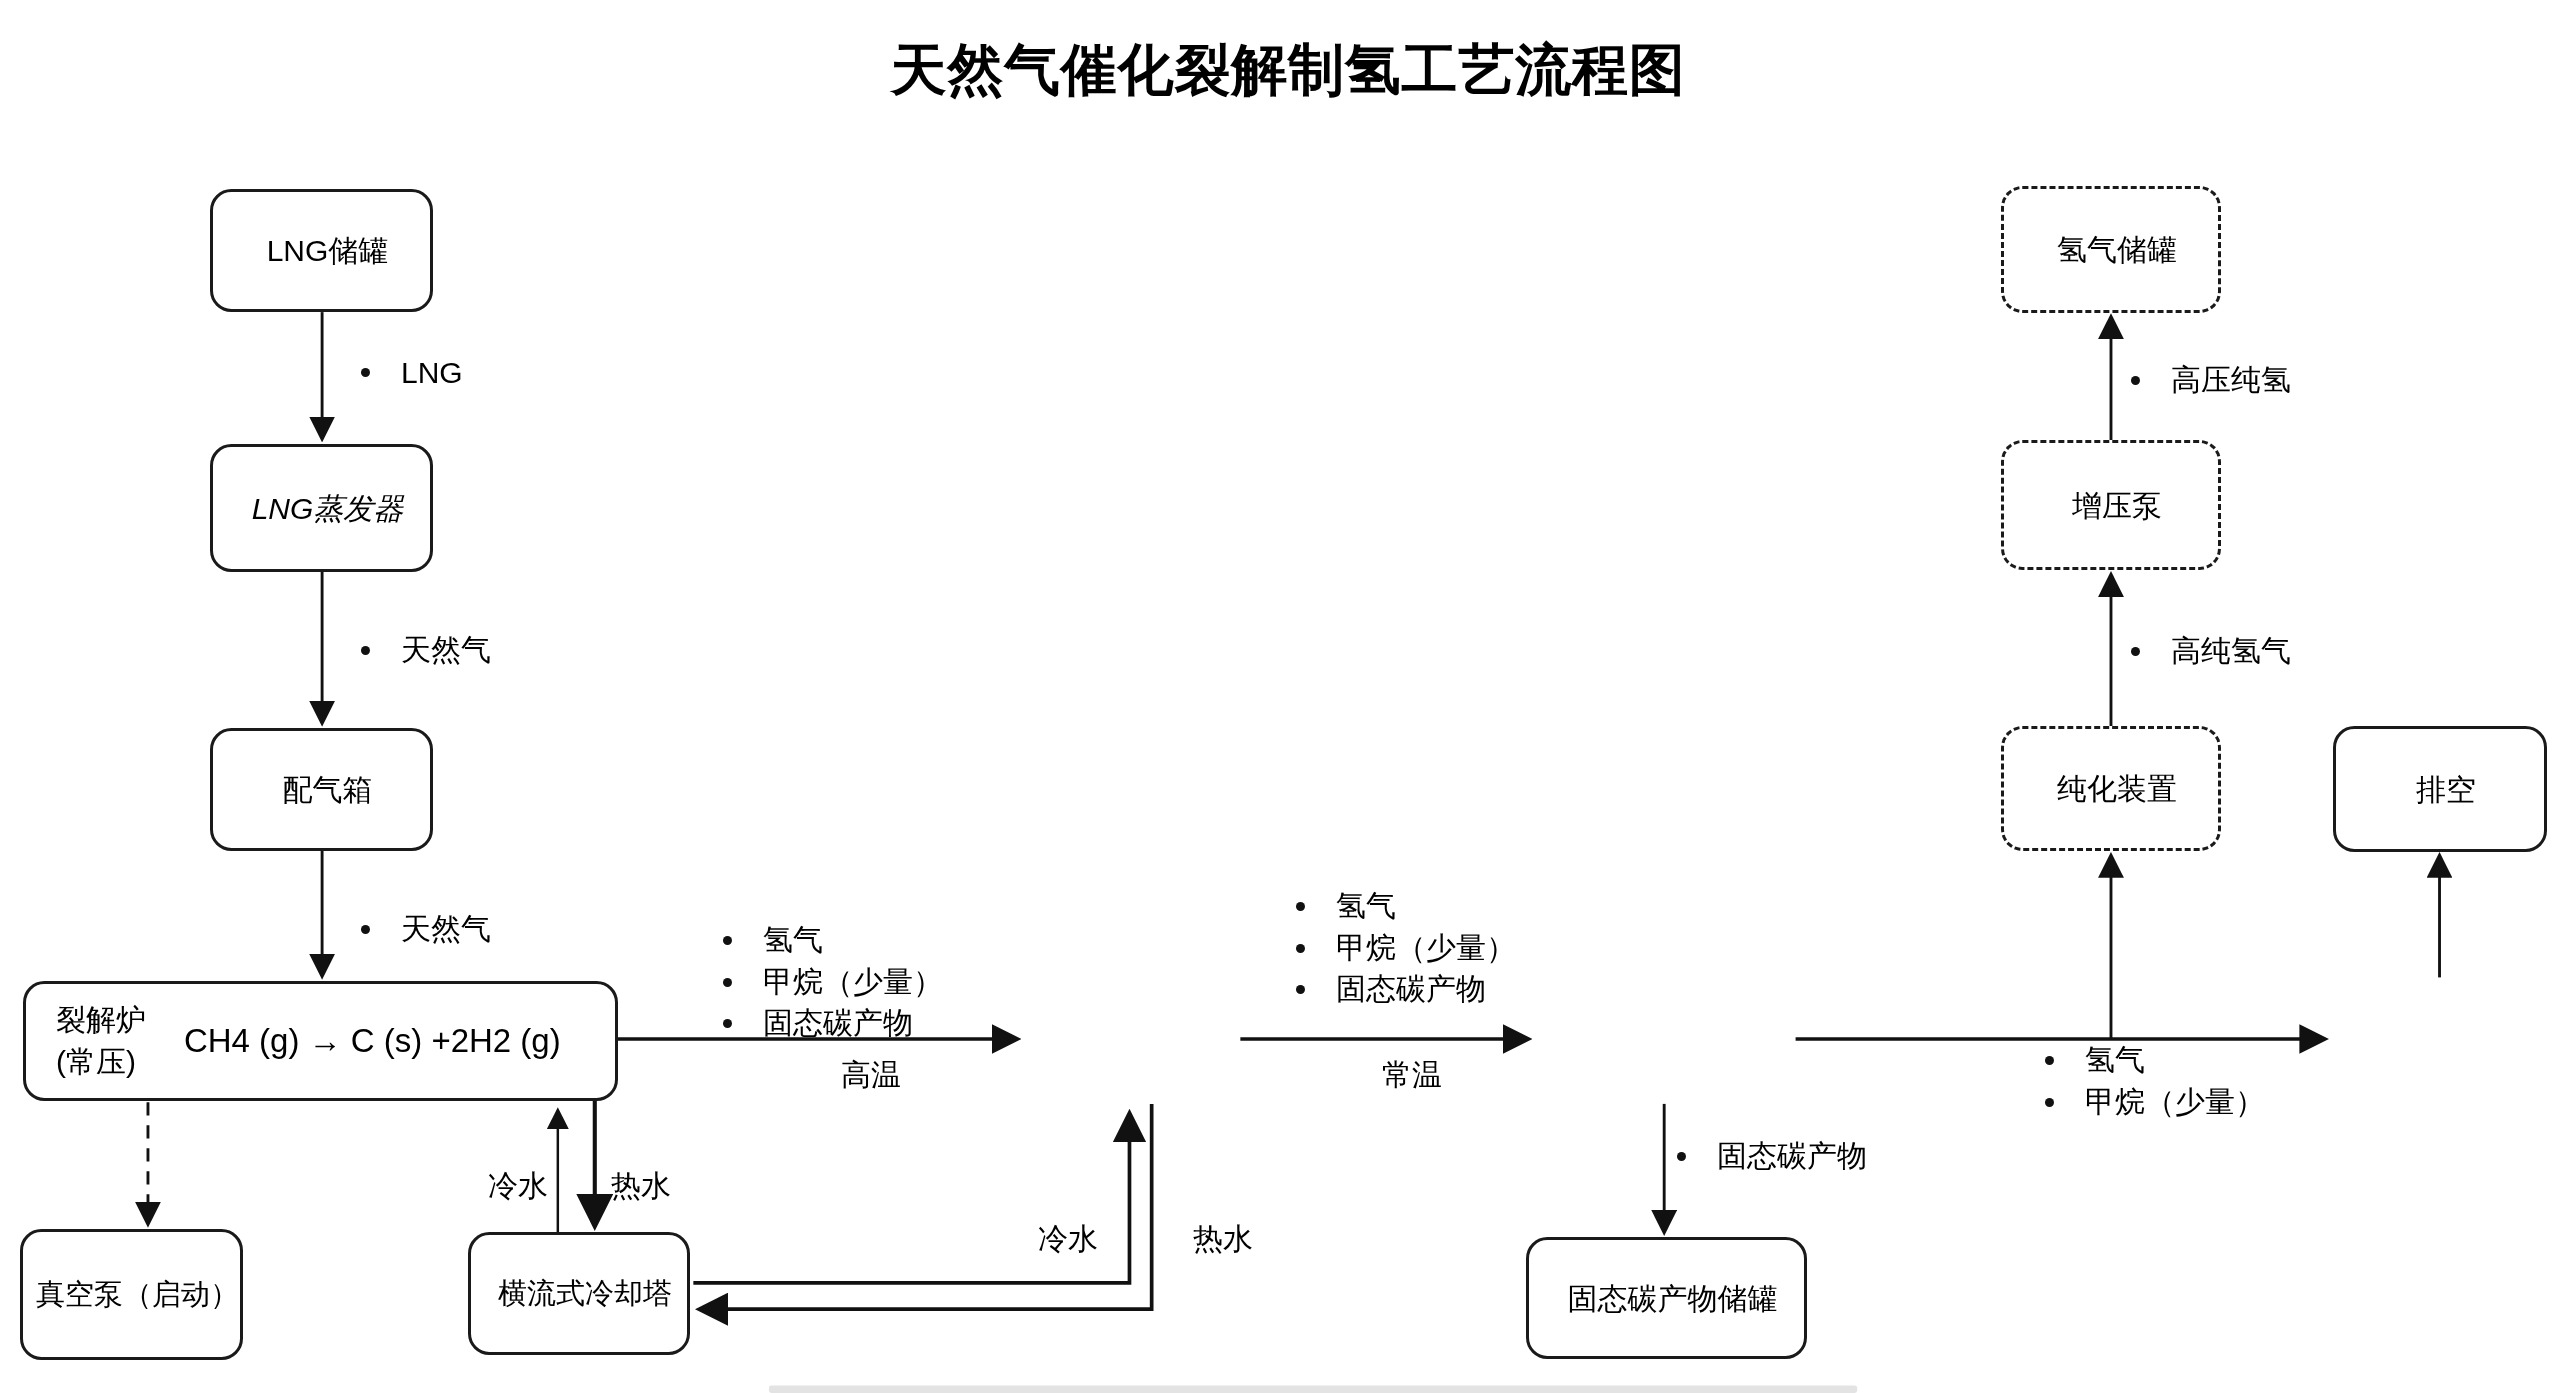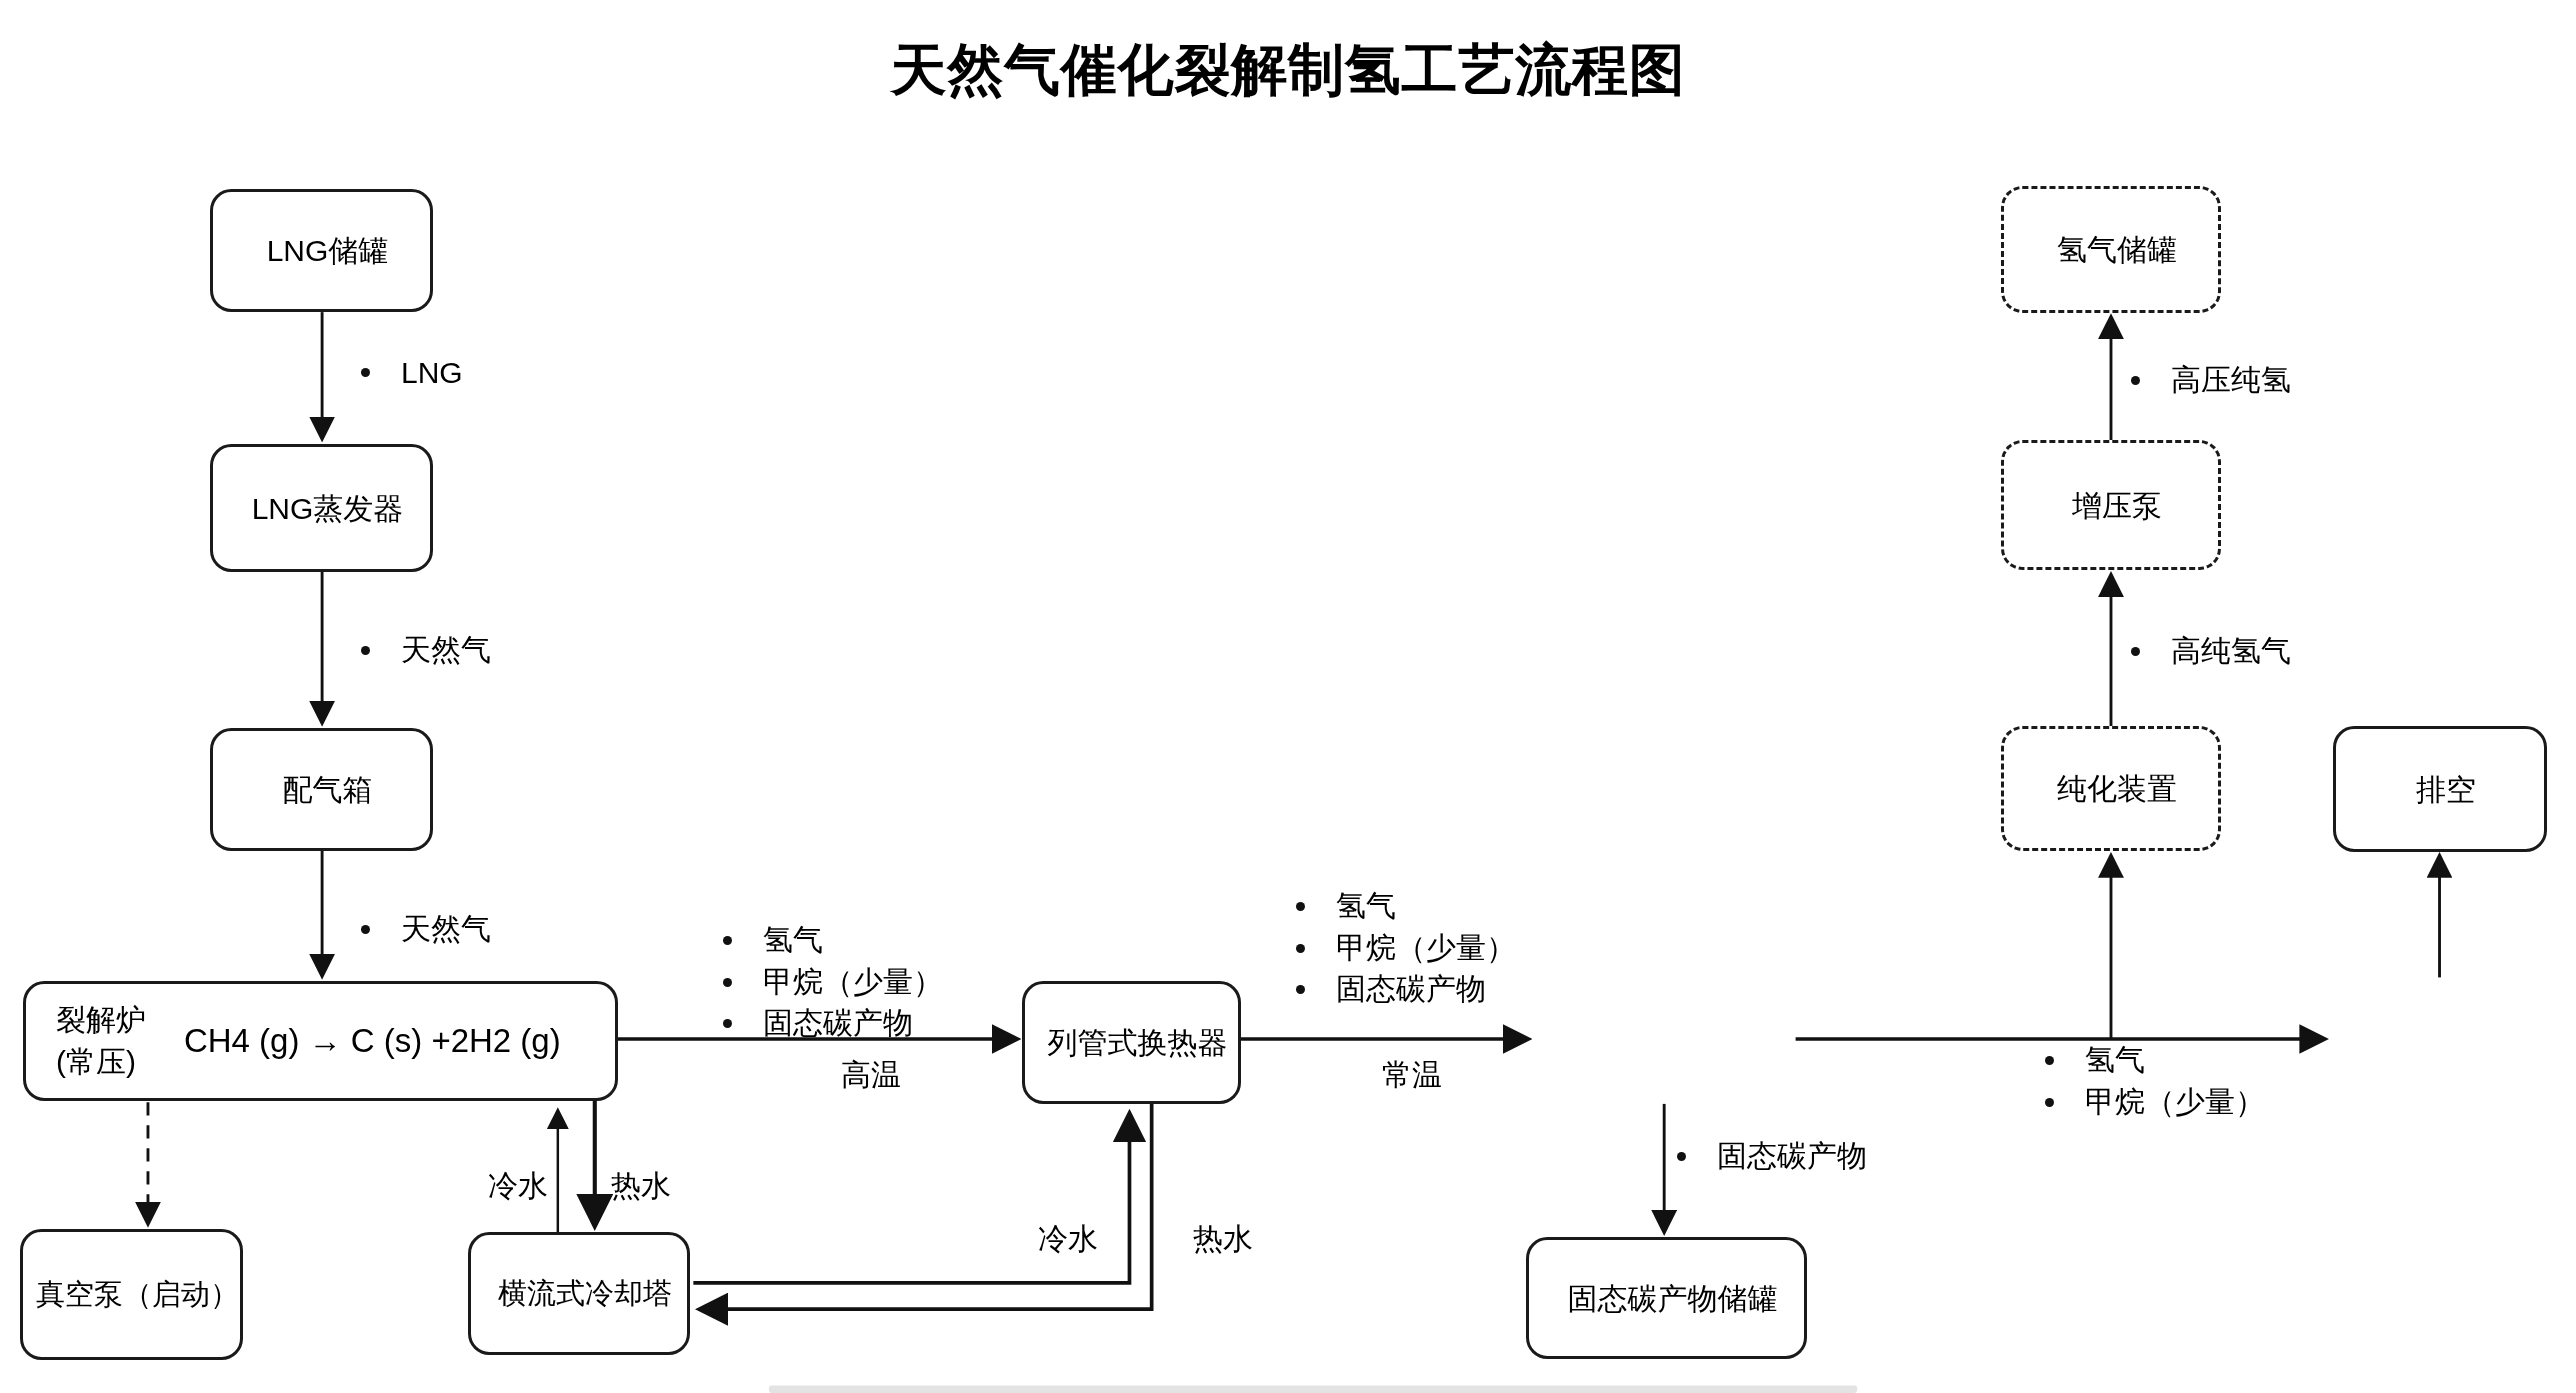--- a/index.html
+++ b/index.html
@@ -74,44 +74,41 @@
       <polyline points="1402,1344 1402,1594 852,1594" stroke-width="4.5" marker-end="url(#arr)"></polyline>
     </g>
 
     <rect x="936" y="1687" width="1325" height="9" rx="3" fill="#e3e3e3" stroke="none"></rect>
   </svg>
 
   <div class="node" style="left:210px;top:189px;width:223px;height:123px;">
     <span>LNG储罐</span>
   </div>
 
-  <div class="node" style="left:210px;top:444px;width:223px;height:128px;">
+  <div class="node" style="left:210px;top:444px;width:223px;height:128px;font-style:italic;">
     <span>LNG蒸发器</span>
   </div>
 
   <div class="node" style="left:210px;top:728px;width:223px;height:123px;">
     <span>配气箱</span>
   </div>
 
   <div class="node furnace" style="left:23px;top:981px;width:595px;height:120px;">
     <span class="side"><span>裂解炉</span><br><span>(常压)</span></span>
     <span class="eq">CH4 (g) → C (s) +2H2 (g)</span>
   </div>
 
   <div class="node" style="left:20px;top:1229px;width:223px;height:131px;font-size:29px;">
     <span>真空泵（启动）</span>
   </div>
 
   <div class="node" style="left:468px;top:1232px;width:222px;height:123px;font-size:29px;">
     <span>横流式冷却塔</span>
   </div>
 
-  <div class="node" style="left:1022px;top:981px;width:219px;height:123px;">
-    <span>列管式换热器</span>
-  </div>
 
 
   <div class="node" style="left:1526px;top:1237px;width:281px;height:122px;">
     <span>固态碳产物储罐</span>
   </div>
 
 
   <div class="node" style="left:2333px;top:726px;width:214px;height:126px;">
     <span>排空</span>
   </div>

